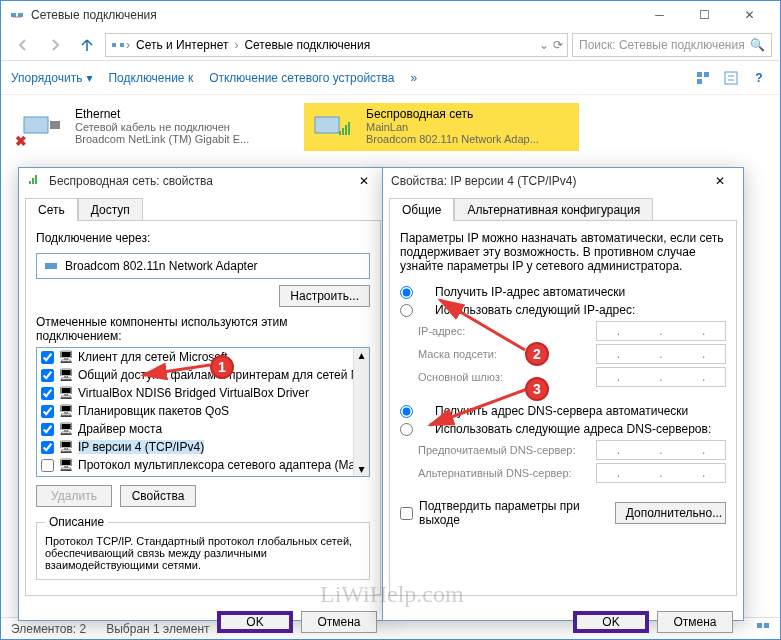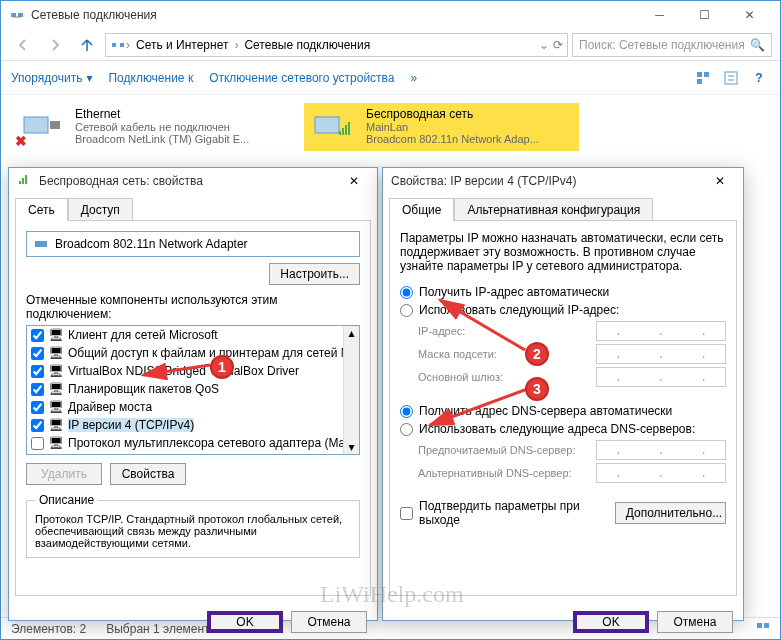--- a/index.html
+++ b/index.html
@@ -52,21 +52,21 @@
 .props-connect { margin-bottom: 8px; }
 .props-adapter { border: 1px solid #7aa7c7; padding: 4px 6px; display: flex; align-items: center; gap: 6px; margin-bottom: 6px; }
 .component-list { border: 1px solid #7aa7c7; height: 130px; overflow: hidden; background: #fff; margin-bottom: 8px; position: relative; }
 .component-list .item { display: flex; align-items: center; gap: 4px; padding: 1px 4px; }
 .component-list .item input[type=checkbox] { width: 13px; height: 13px; }
 .component-list .item.highlight span.label { background: #cce5f6; }
 .component-list .scroll { position: absolute; right: 0; top: 0; bottom: 0; width: 16px; background: #f0f0f0; border-left: 1px solid #ddd; }
 fieldset.groupbox { border: 1px solid #ccc; padding: 6px 8px 8px 8px; }
 fieldset.groupbox legend { font-size: 12px; padding: 0 4px; }
 
-.radio-row { display: flex; align-items: center; gap: 6px; margin: 4px 0; }
+.radio-row { display: flex; align-items: center; gap: 22px; margin: 4px 0; }
 .radio-row input[type=radio] { width: 13px; height: 13px; }
 .field-row { display: flex; align-items: center; gap: 8px; margin: 3px 0 3px 18px; }
 .field-row label { width: 190px; color: #888; font-size: 11px; }
 .ip-input { width: 145px; height: 20px; border: 1px solid #ccc; background: #fff; display: flex; align-items: center; justify-content: space-around; color: #ccc; }
 .ip-input span { color: #888; }
 
 
 .arrow { position: absolute; z-index: 50; }
 .marker { position: absolute; width: 24px; height: 24px; border-radius: 50%; background: #e53935; color: #fff; display: flex; align-items: center; justify-content: center; font-weight: bold; font-size: 14px; z-index: 60; border: 2px solid #c62828; }
 
@@ -203,37 +203,38 @@
     <span>Выбран 1 элемент</span>
     <span style="margin-left:auto">
         <svg width="14" height="14">
           <rect x="1" y="1" width="5" height="5" fill="#5b9bd5"></rect>
           <rect x="8" y="1" width="5" height="5" fill="#5b9bd5"></rect>
         </svg>
       </span>
   </div>
 </div>
 
-<div class="dialog" style="left:8px;top:167px;width:370px;height:454px;">
+<div class="dialog" style="left:18px;top:167px;width:370px;height:454px;">
   <div class="dlg-title">
     <span class="icon">
         <svg width="14" height="14">
           <line x1="3" y1="11" x2="3" y2="8" stroke="#4caf50" stroke-width="2"></line>
           <line x1="6" y1="11" x2="6" y2="5" stroke="#4caf50" stroke-width="2"></line>
           <line x1="9" y1="11" x2="9" y2="2" stroke="#4caf50" stroke-width="2"></line>
         </svg>
       </span>
     <span class="txt">Беспроводная сеть: свойства</span>
     <span class="close">✕</span>
   </div>
   <div class="tabs">
     <div class="tab active">Сеть</div>
     <div class="tab">Доступ</div>
   </div>
   <div class="tab-content" style="height:376px;">
+    <div class="props-connect">Подключение через:</div>
     <div class="props-adapter">
       <span class="mini-icon">
           <svg width="14" height="14">
             <rect x="1" y="4" width="12" height="6" fill="#5b9bd5"></rect>
           </svg>
         </span>
       <span>Broadcom 802.11n Network Adapter</span>
     </div>
     <div style="text-align:right;margin-bottom:8px;"><button class="winbtn">Настроить...</button></div>
     <div style="margin-bottom:4px;">Отмеченные компоненты используются этим подключением:</div>

